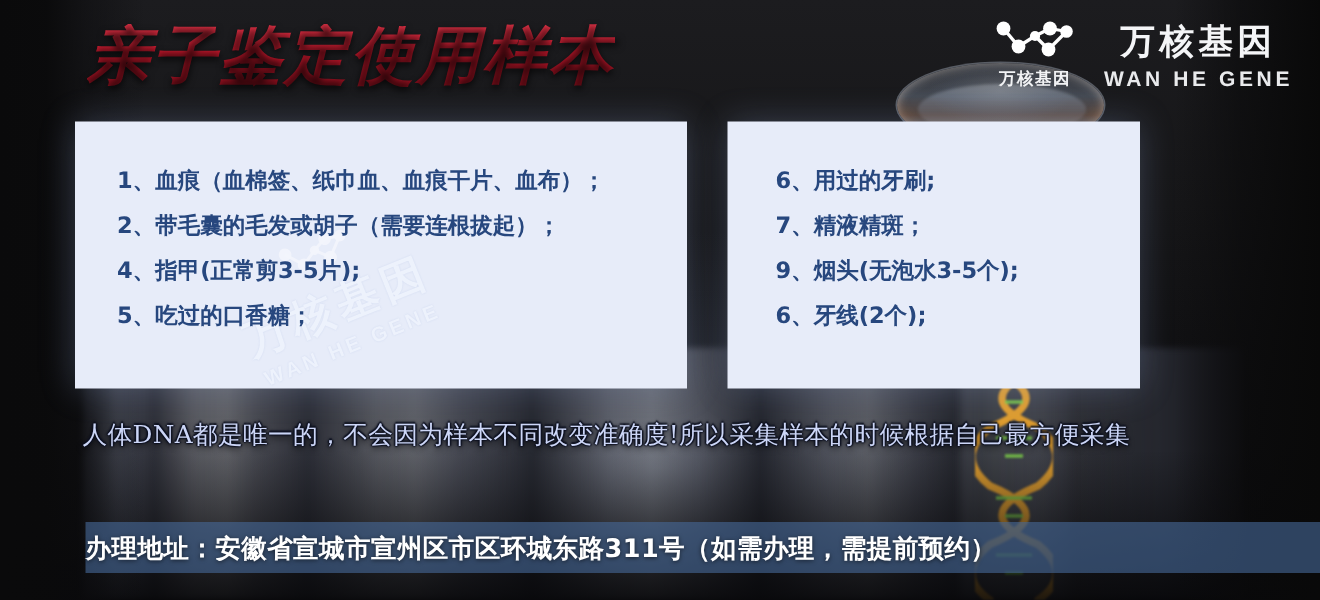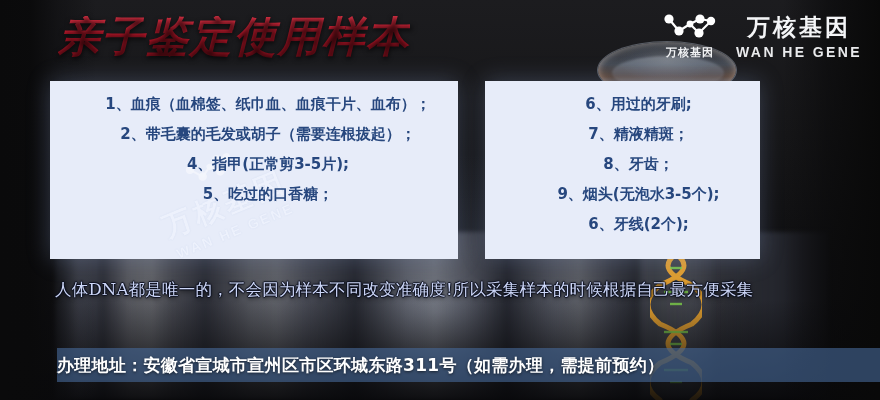--- a/index.html
+++ b/index.html
@@ -160,23 +160,22 @@
     overflow: hidden;
     box-shadow: 0 0 22px rgba(150,175,225,0.28);
   }
   #panel-left  { left: 50px;  width: 408px; }
   #panel-right { left: 485px; width: 275px; }
 
   .panel-list {
     position: relative;
     z-index: 2;
     margin: 0;
-    padding: 8px 0 0 28px;
+    padding: 24px 0 0 28px;
     list-style: none;
-    text-align: center;
   }
   #panel-right .panel-list { padding-left: 32px; }
   .panel-list li {
     font-size: 15px;
     line-height: 30px;
     color: #27477e;
     font-weight: 600;
     white-space: nowrap;
     font-family: "DejaVu Sans", "Liberation Sans", sans-serif;
   }
@@ -329,21 +328,20 @@
       <li>4、指甲(正常剪3-5片);</li>
       <li>5、吃过的口香糖；</li>
     </ul>
   </div>
 
   <div class="panel" id="panel-right">
 
     <ul class="panel-list">
       <li>6、用过的牙刷;</li>
       <li>7、精液精斑；</li>
-      <li>8、牙齿；</li>
       <li>9、烟头(无泡水3-5个);</li>
       <li>6、牙线(2个);</li>
     </ul>
   </div>
 
   <div class="note">
     <div>人体DNA都是唯一的，不会因为样本不同改变准确度!所以采集样本的时候根据自己最方便采集</div>
   </div>
 
   <div class="address-bar">

